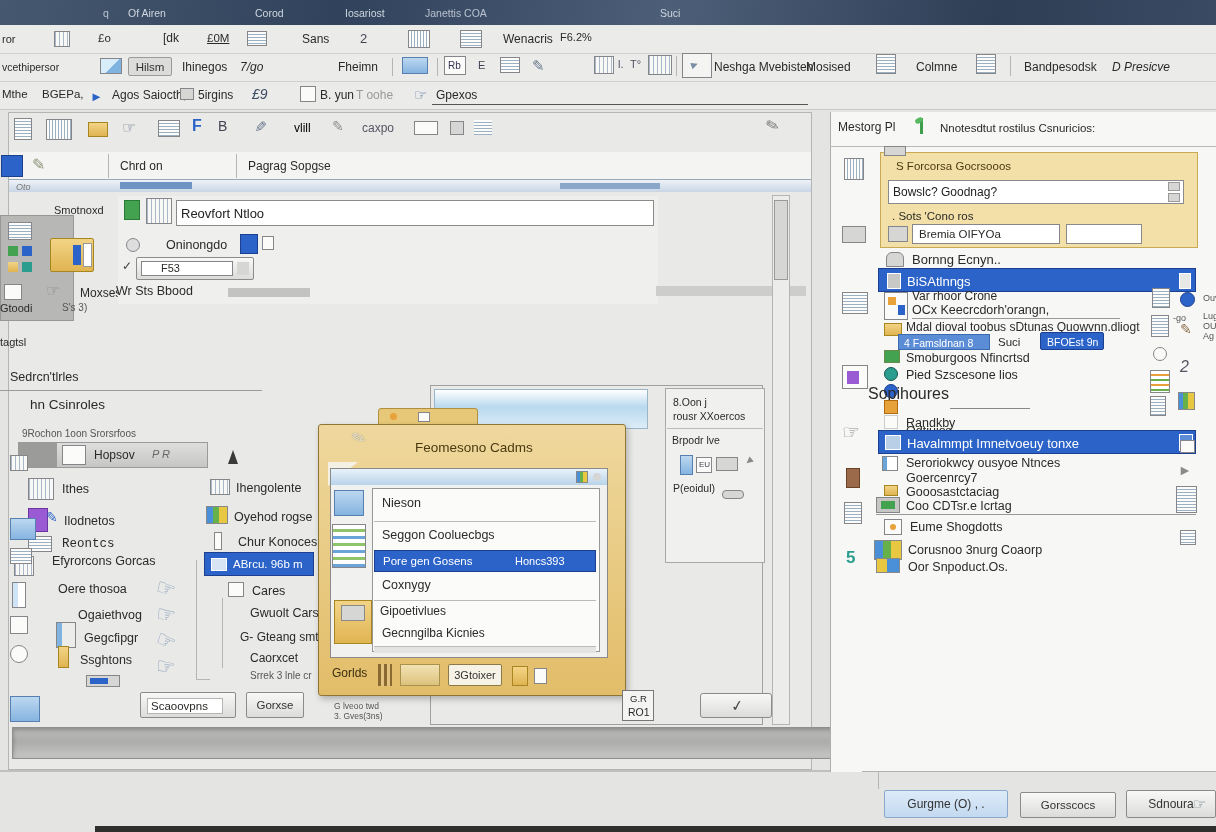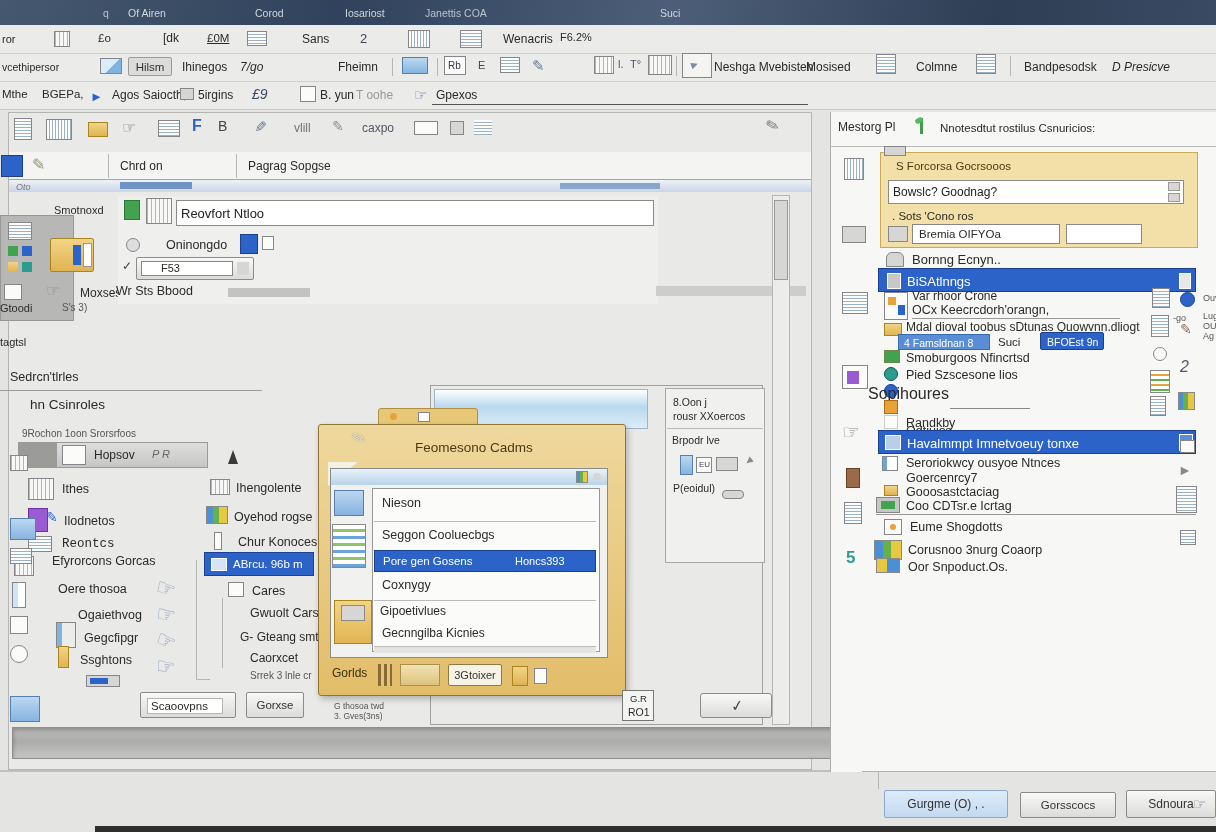--- a/index.html
+++ b/index.html
@@ -119,21 +119,21 @@
   <div class="plate" style="left:8px;top:112px;width:804px;height:658px;background:#e9e9e7;border:1px solid #b5b5b3;"></div>
 
   <div class="ib lines" style="left:14px;top:118px;width:18px;height:22px;"></div>
   <div class="ib vlines" style="left:46px;top:119px;width:26px;height:21px;"></div>
   <div class="ib yellow" style="left:88px;top:122px;width:20px;height:15px;"></div>
   <div class="gl gl-hand" style="left:122px;top:120px;font-size:16px;color:#6a7a8e;"></div>
   <div class="ib lines" style="left:158px;top:120px;width:22px;height:17px;"></div>
   <span class="t" style="left:192px;top:117px;font-size:16px;font-weight:bold;color:#2b63c8;">F</span>
   <span class="t" style="left:218px;top:118px;font-size:14px;color:#445;">B</span>
   <div class="gl gl-pen" style="left:254px;top:119px;font-size:15px;color:#6a7a8e;transform:rotate(90deg);"></div>
-  <span class="t" style="left:294px;top:121px;font-size:12px;color:#737373;">vlill</span>
+  <span class="t" style="left:294px;top:121px;font-size:12px;color:#000000;">vlill</span>
   <div class="gl gl-pen" style="left:332px;top:119px;font-size:14px;color:#8a8a88;"></div>
   <span class="t" style="left:362px;top:121px;font-size:12px;color:#556;">caxpo</span>
   <div class="ib" style="left:414px;top:121px;width:24px;height:14px;"></div>
   <div class="ib greybox" style="left:450px;top:121px;width:14px;height:14px;"></div>
   <div class="ib lines nb" style="left:474px;top:120px;width:18px;height:15px;"></div>
   <div class="gl gl-pen" style="left:766px;top:118px;font-size:16px;color:#7a7a78;transform:rotate(-15deg);"></div>
 
   <div class="plate" style="left:9px;top:152px;width:802px;height:28px;background:#f4f4f2;border-bottom:1px solid #9aa7b8;"></div>
   <div class="vl" style="left:108px;top:154px;height:24px;"></div>
   <span class="t" style="left:120px;top:159px;font-size:12px;">Chrd on</span>
@@ -308,21 +308,21 @@
 
   <span class="t" style="left:332px;top:666px;font-size:12px;color:#3a2f10;">Gorlds</span>
   <div class="ib nb" style="left:378px;top:664px;width:14px;height:22px;background:repeating-linear-gradient(90deg,#8a6a30 0 3px,#e2c480 3px 6px);"></div>
   <div class="ib" style="left:400px;top:664px;width:40px;height:22px;background:linear-gradient(180deg,#f2e2b4,#dcc27c);border-color:#a8924e;"></div>
   <div class="btn" style="left:448px;top:664px;width:54px;height:22px;background:#f6f2e6;border-color:#8a7a4a;">
     <span style="font-size:11px;line-height:21px;">3Gtoixer</span>
   </div>
   <div class="ib yellow" style="left:512px;top:666px;width:16px;height:20px;"></div>
   <div class="ib" style="left:534px;top:668px;width:13px;height:16px;"></div>
 
-  <span class="t" style="left:334px;top:701px;font-size:8.5px;color:#555;">G thosoa twd</span>
+  <span class="t" style="left:334px;top:701px;font-size:8.5px;color:#555;">G lveoo twd</span>
   <span class="t" style="left:334px;top:711px;font-size:8.5px;color:#555;">3. Gves(3ns)</span>
 
   <div class="ib" style="left:622px;top:690px;width:32px;height:31px;background:#f4f4f2;border-color:#777;">
     <span class="t" style="left:7px;top:2px;font-size:9.5px;">G.R</span>
     <span class="t" style="left:5px;top:15px;font-size:10.5px;">RO1</span>
   </div>
   <div class="btn" style="left:700px;top:693px;width:72px;height:25px;border-radius:3px;">
     <div class="gl gl-check" style="left:30px;top:4px;font-size:15px;color:#444;transform:rotate(-8deg);"></div>
   </div>
   <div class="btn" style="left:740px;top:728px;width:42px;height:27px;border-radius:3px;">

